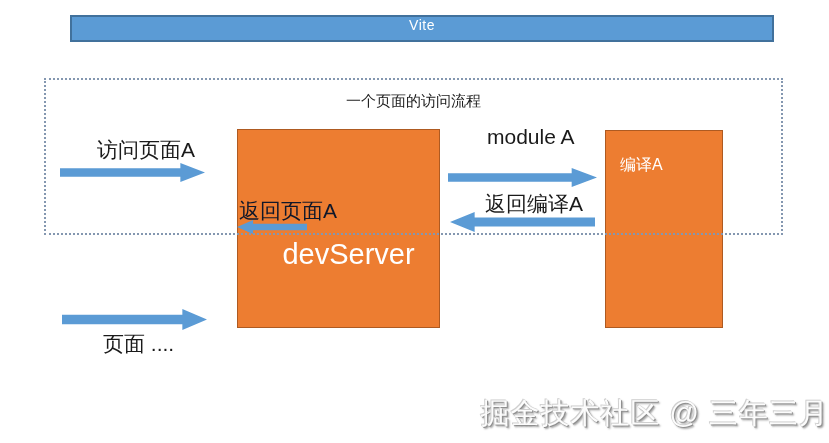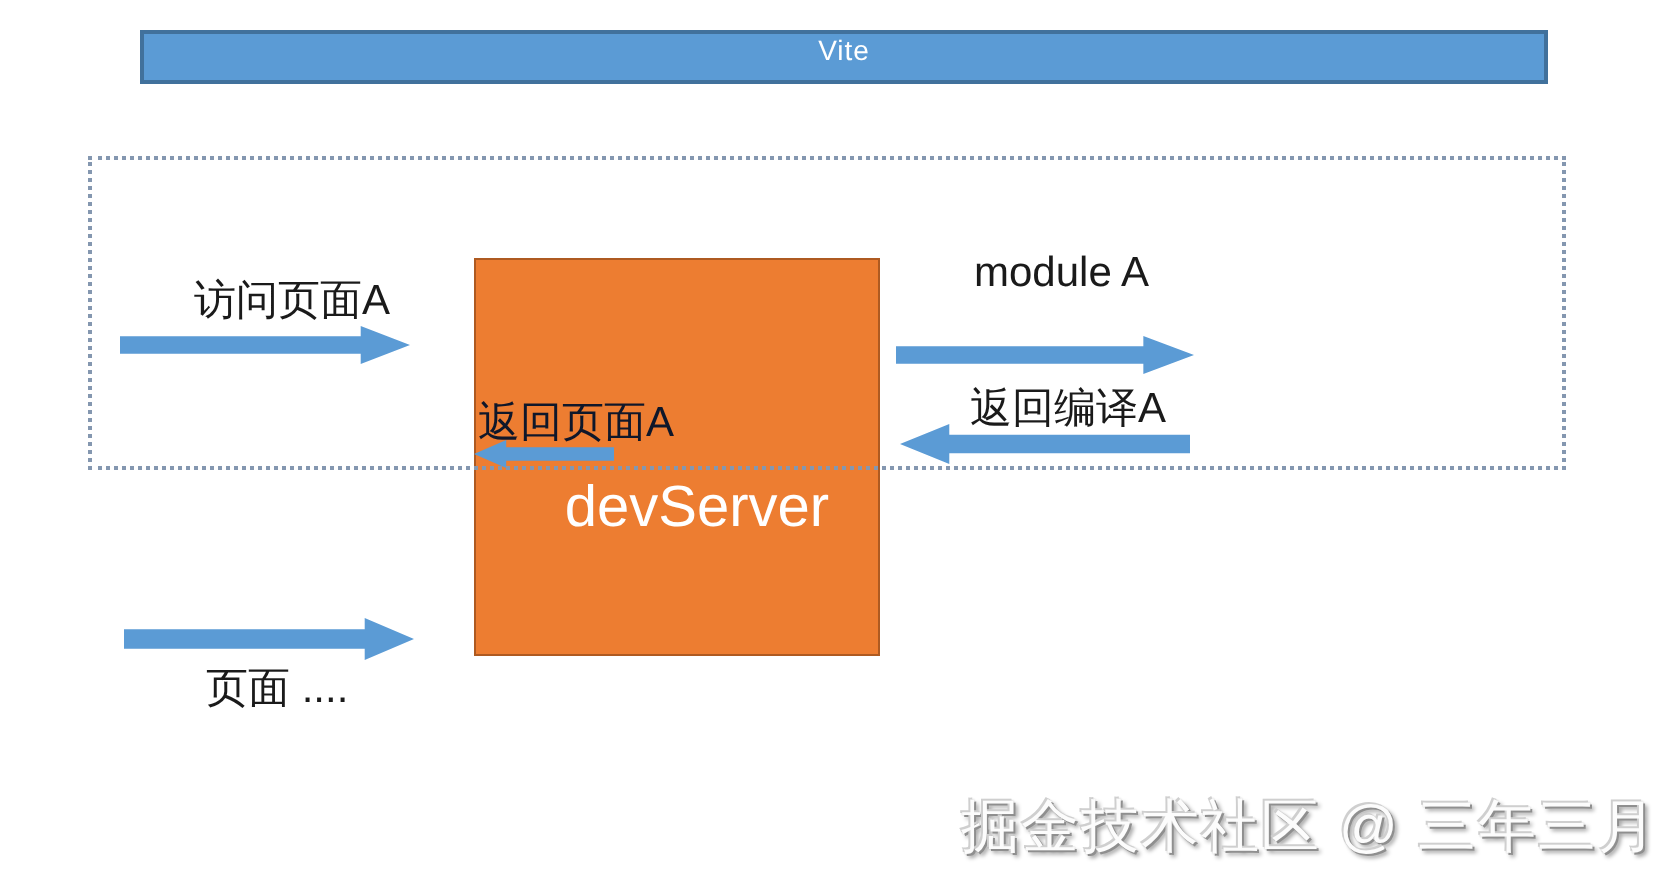--- a/index.html
+++ b/index.html
@@ -111,25 +111,29 @@
 </head>
 <body>
 
 <div class="canvas">
 
   <div class="vite-bar">
     <span class="label">Vite</span>
   </div>
 
   <div class="flow-box"></div>
+  <div class="flow-title">一个页面的访问流程</div>
 
   <div class="node node-devserver">
     <span class="devserver-label">devServer</span>
   </div>
 
+  <div class="node node-compile">
+    <span class="compile-label">编译A</span>
+  </div>
 
   <div id="arrow-visit" class="arrow arrow-r"></div>
   <div id="arrow-module" class="arrow arrow-r"></div>
   <div id="arrow-ret-comp" class="arrow arrow-l"></div>
   <div id="arrow-ret-page" class="arrow arrow-l-short"></div>
   <div id="arrow-page-more" class="arrow arrow-r"></div>
 
   <div id="lbl-visit" class="arrow-label">访问页面A</div>
   <div id="lbl-module" class="arrow-label">module A</div>
   <div id="lbl-ret-comp" class="arrow-label">返回编译A</div>

